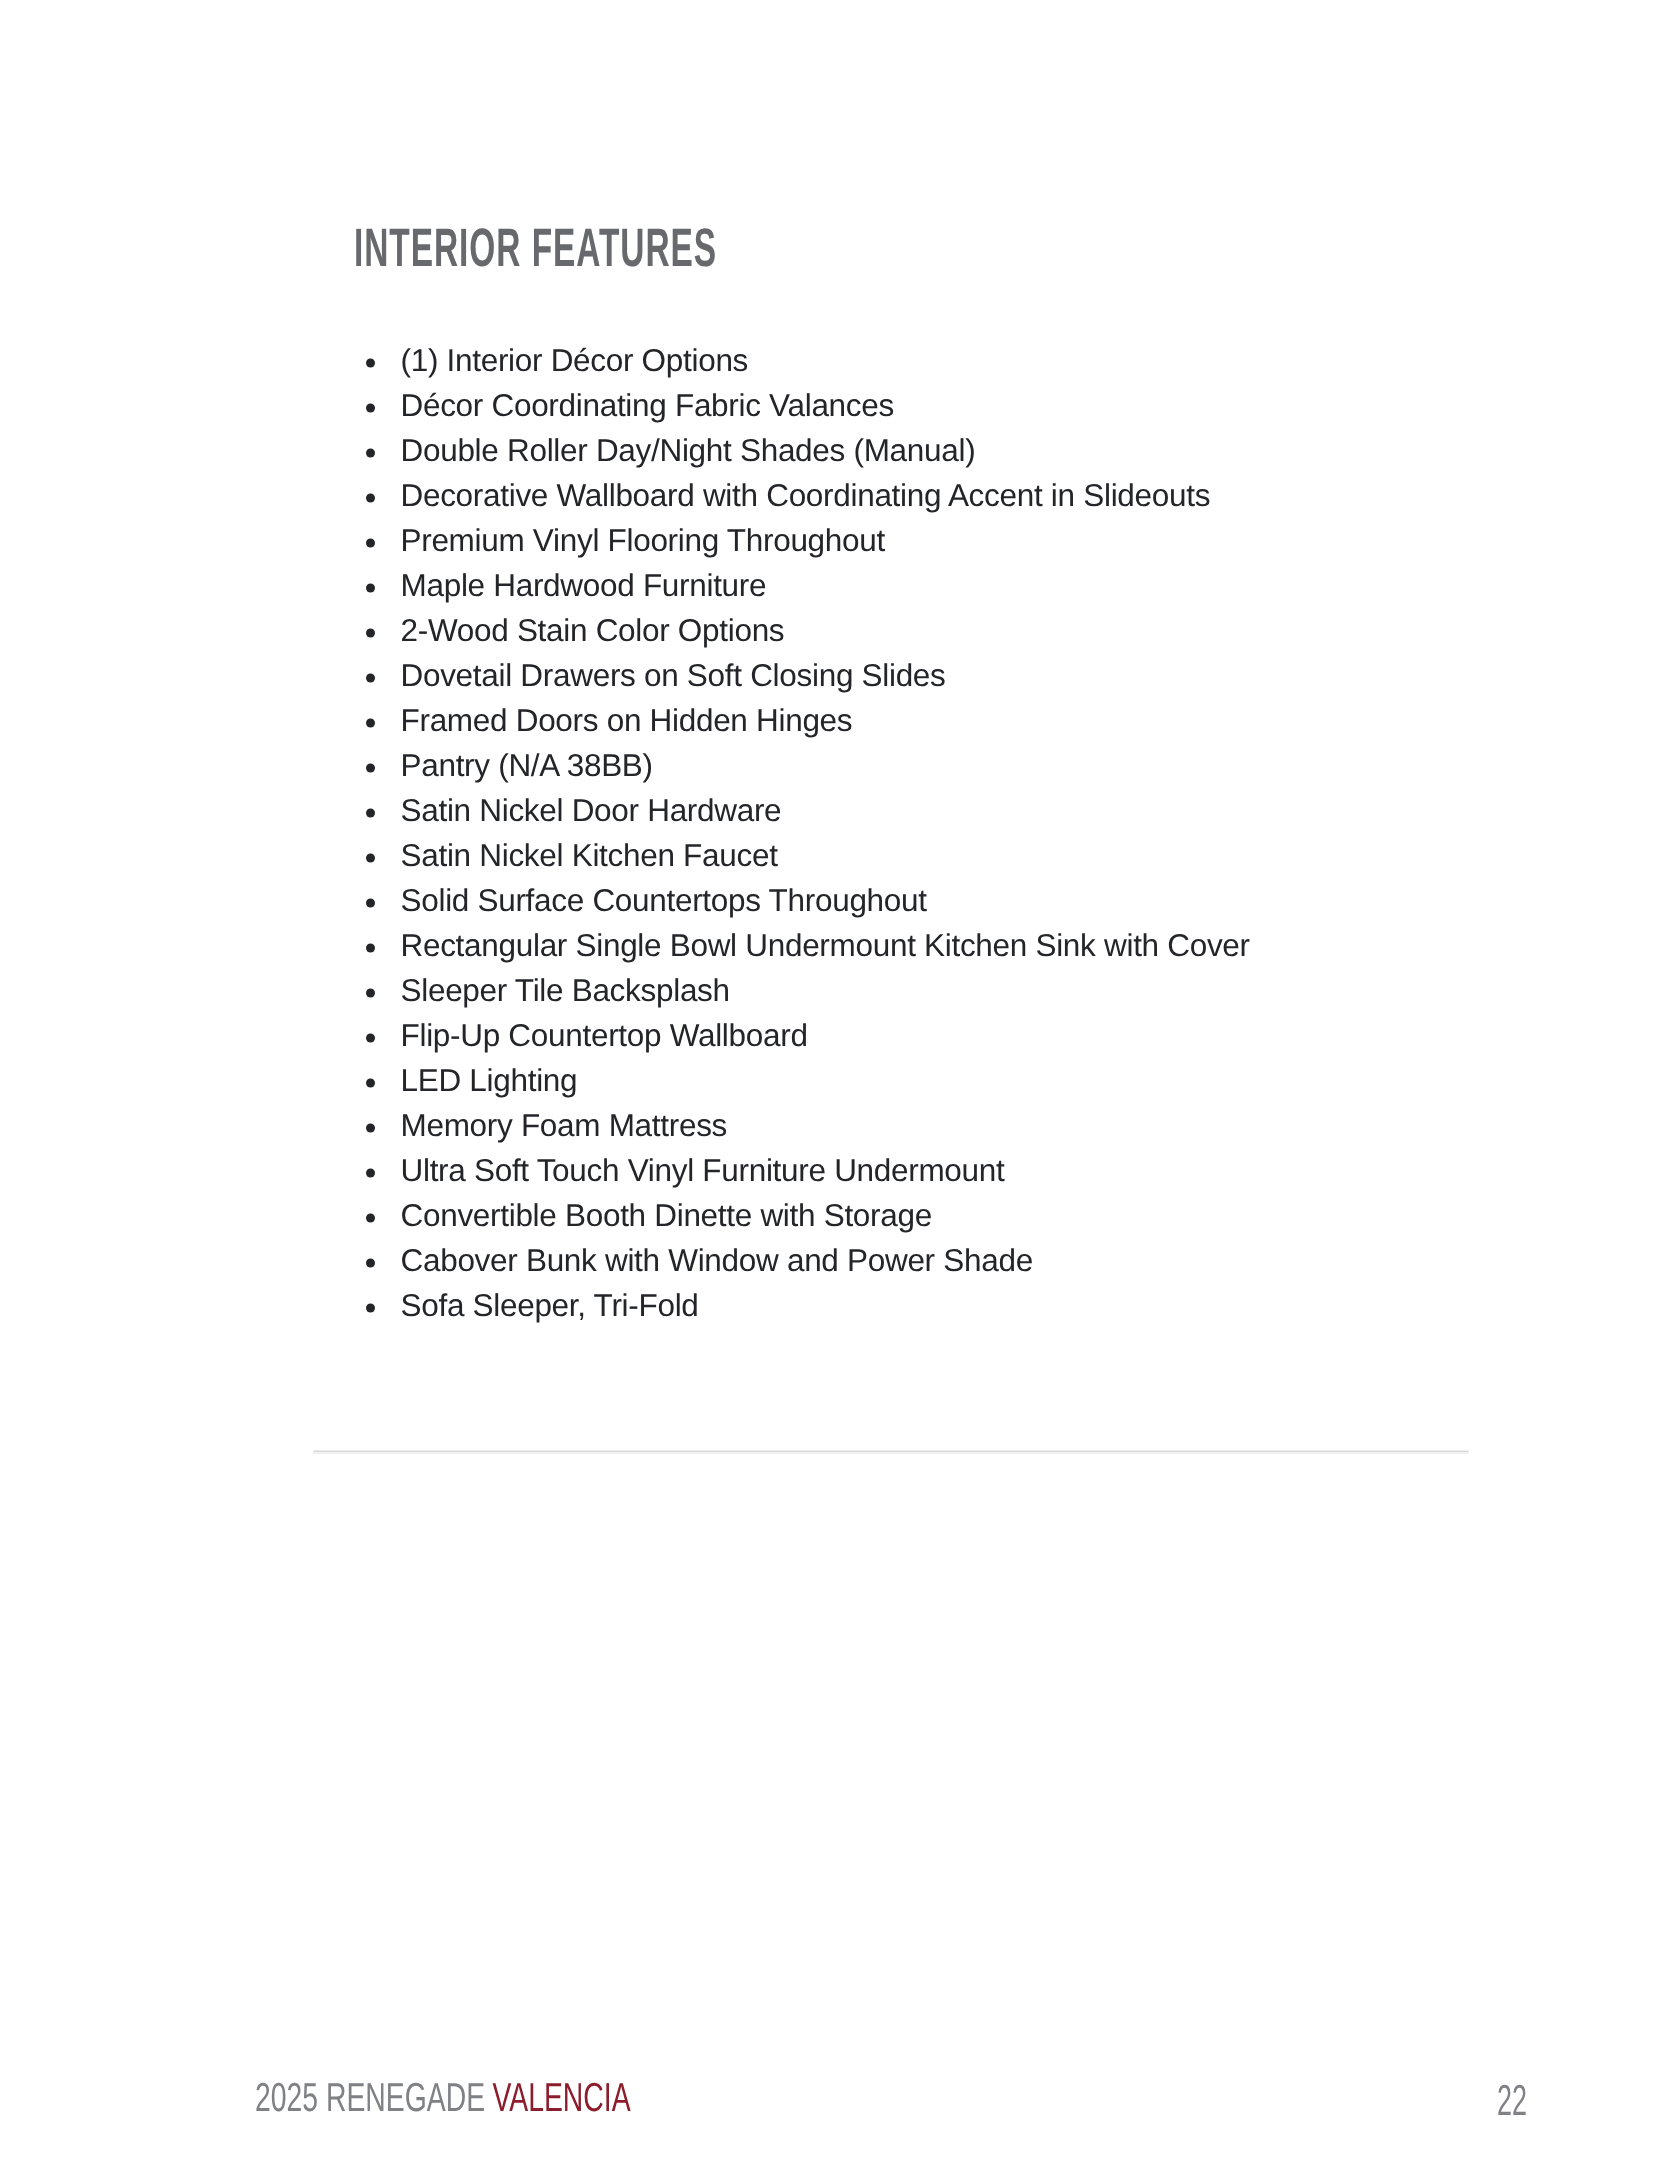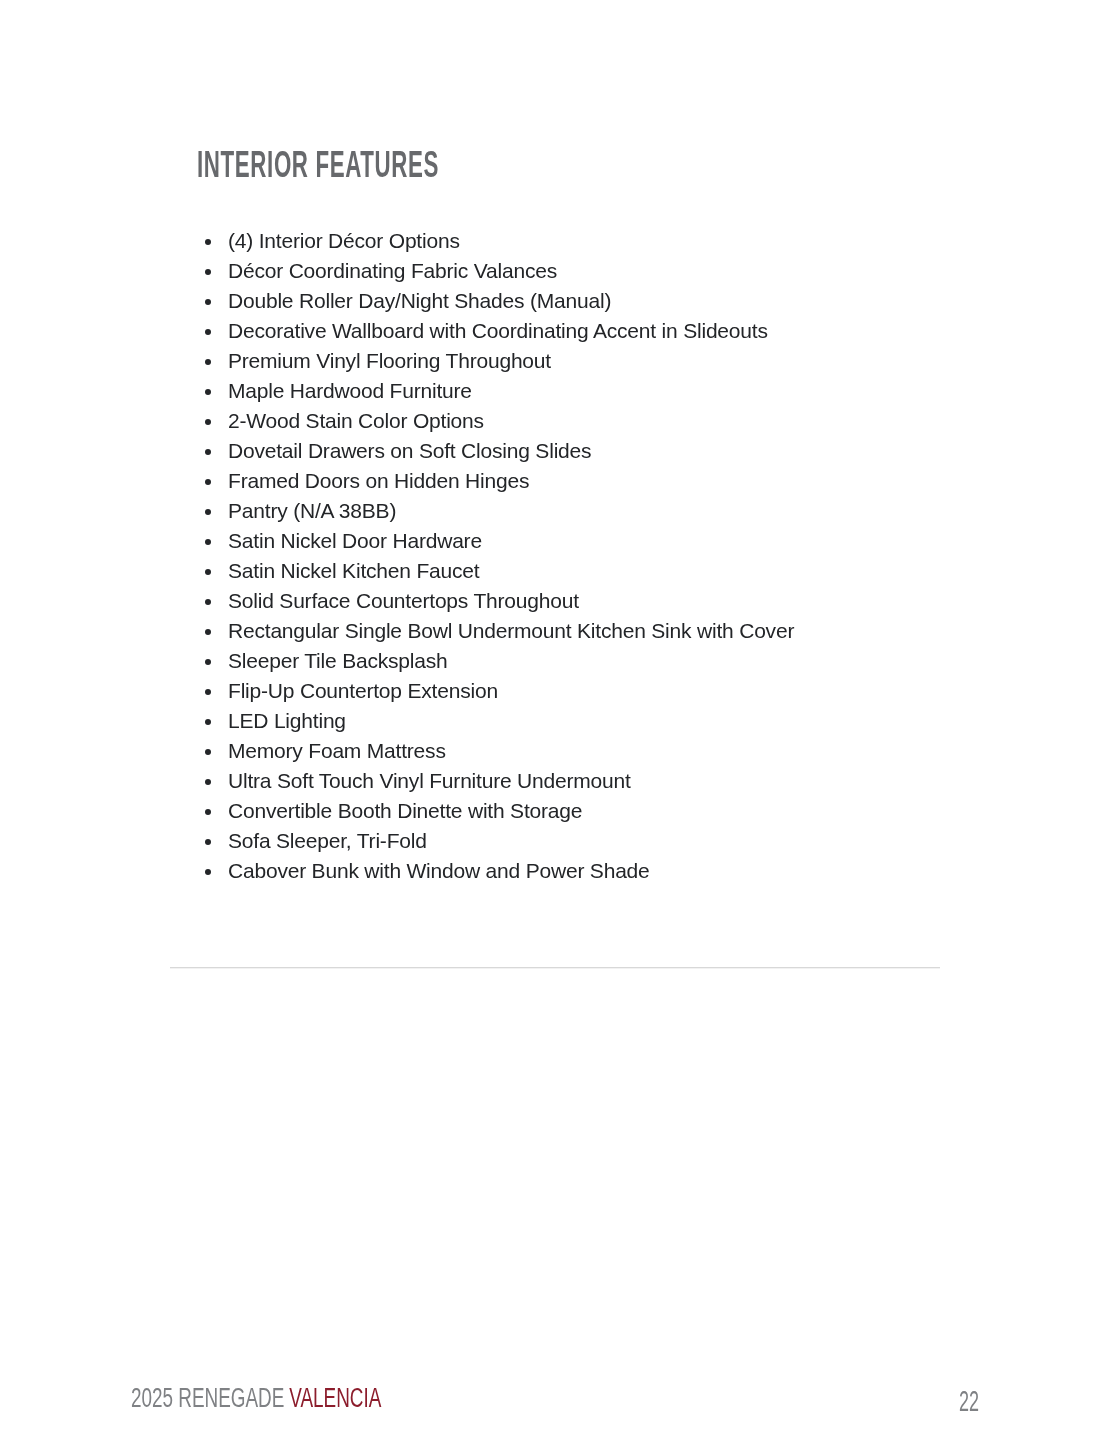--- a/index.html
+++ b/index.html
@@ -15,20 +15,21 @@
     font-family: "Liberation Sans", sans-serif;
     width: 1113px;
     height: 1440px;
     position: relative;
     overflow: hidden;
   }
   .page {
     position: absolute;
     inset: 0;
     background: #ffffff;
+    margin-left: 39px;
   }
   .heading {
     position: absolute;
     left: 197px;
     top: 144px;
     font-size: 36px;
     font-weight: 700;
     color: var(--heading-gray);
     letter-spacing: 1px;
     transform: scaleX(0.62);
@@ -98,42 +99,42 @@
   }
 </style>
 </head>
 <body>
 
 <div class="page">
 
   <h1 class="heading">INTERIOR FEATURES</h1>
 
   <ul class="features">
-      <li>(4) Interior Décor Options</li>
+      <li>(1) Interior Décor Options</li>
       <li>Décor Coordinating Fabric Valances</li>
       <li>Double Roller Day/Night Shades (Manual)</li>
       <li>Decorative Wallboard with Coordinating Accent in Slideouts</li>
       <li>Premium Vinyl Flooring Throughout</li>
       <li>Maple Hardwood Furniture</li>
       <li>2-Wood Stain Color Options</li>
       <li>Dovetail Drawers on Soft Closing Slides</li>
       <li>Framed Doors on Hidden Hinges</li>
       <li>Pantry (N/A 38BB)</li>
       <li>Satin Nickel Door Hardware</li>
       <li>Satin Nickel Kitchen Faucet</li>
       <li>Solid Surface Countertops Throughout</li>
       <li>Rectangular Single Bowl Undermount Kitchen Sink with Cover</li>
       <li>Sleeper Tile Backsplash</li>
-      <li>Flip-Up Countertop Extension</li>
+      <li>Flip-Up Countertop Wallboard</li>
       <li>LED Lighting</li>
       <li>Memory Foam Mattress</li>
       <li>Ultra Soft Touch Vinyl Furniture Undermount</li>
       <li>Convertible Booth Dinette with Storage</li>
+      <li>Cabover Bunk with Window and Power Shade</li>
       <li>Sofa Sleeper, Tri-Fold</li>
-      <li>Cabover Bunk with Window and Power Shade</li>
     </ul>
 
   <hr class="divider">
 
   <div class="footer-brand">
     <span>2025 RENEGADE</span><span class="model">VALENCIA</span>
   </div>
 
   <div class="page-number">22</div>
 

